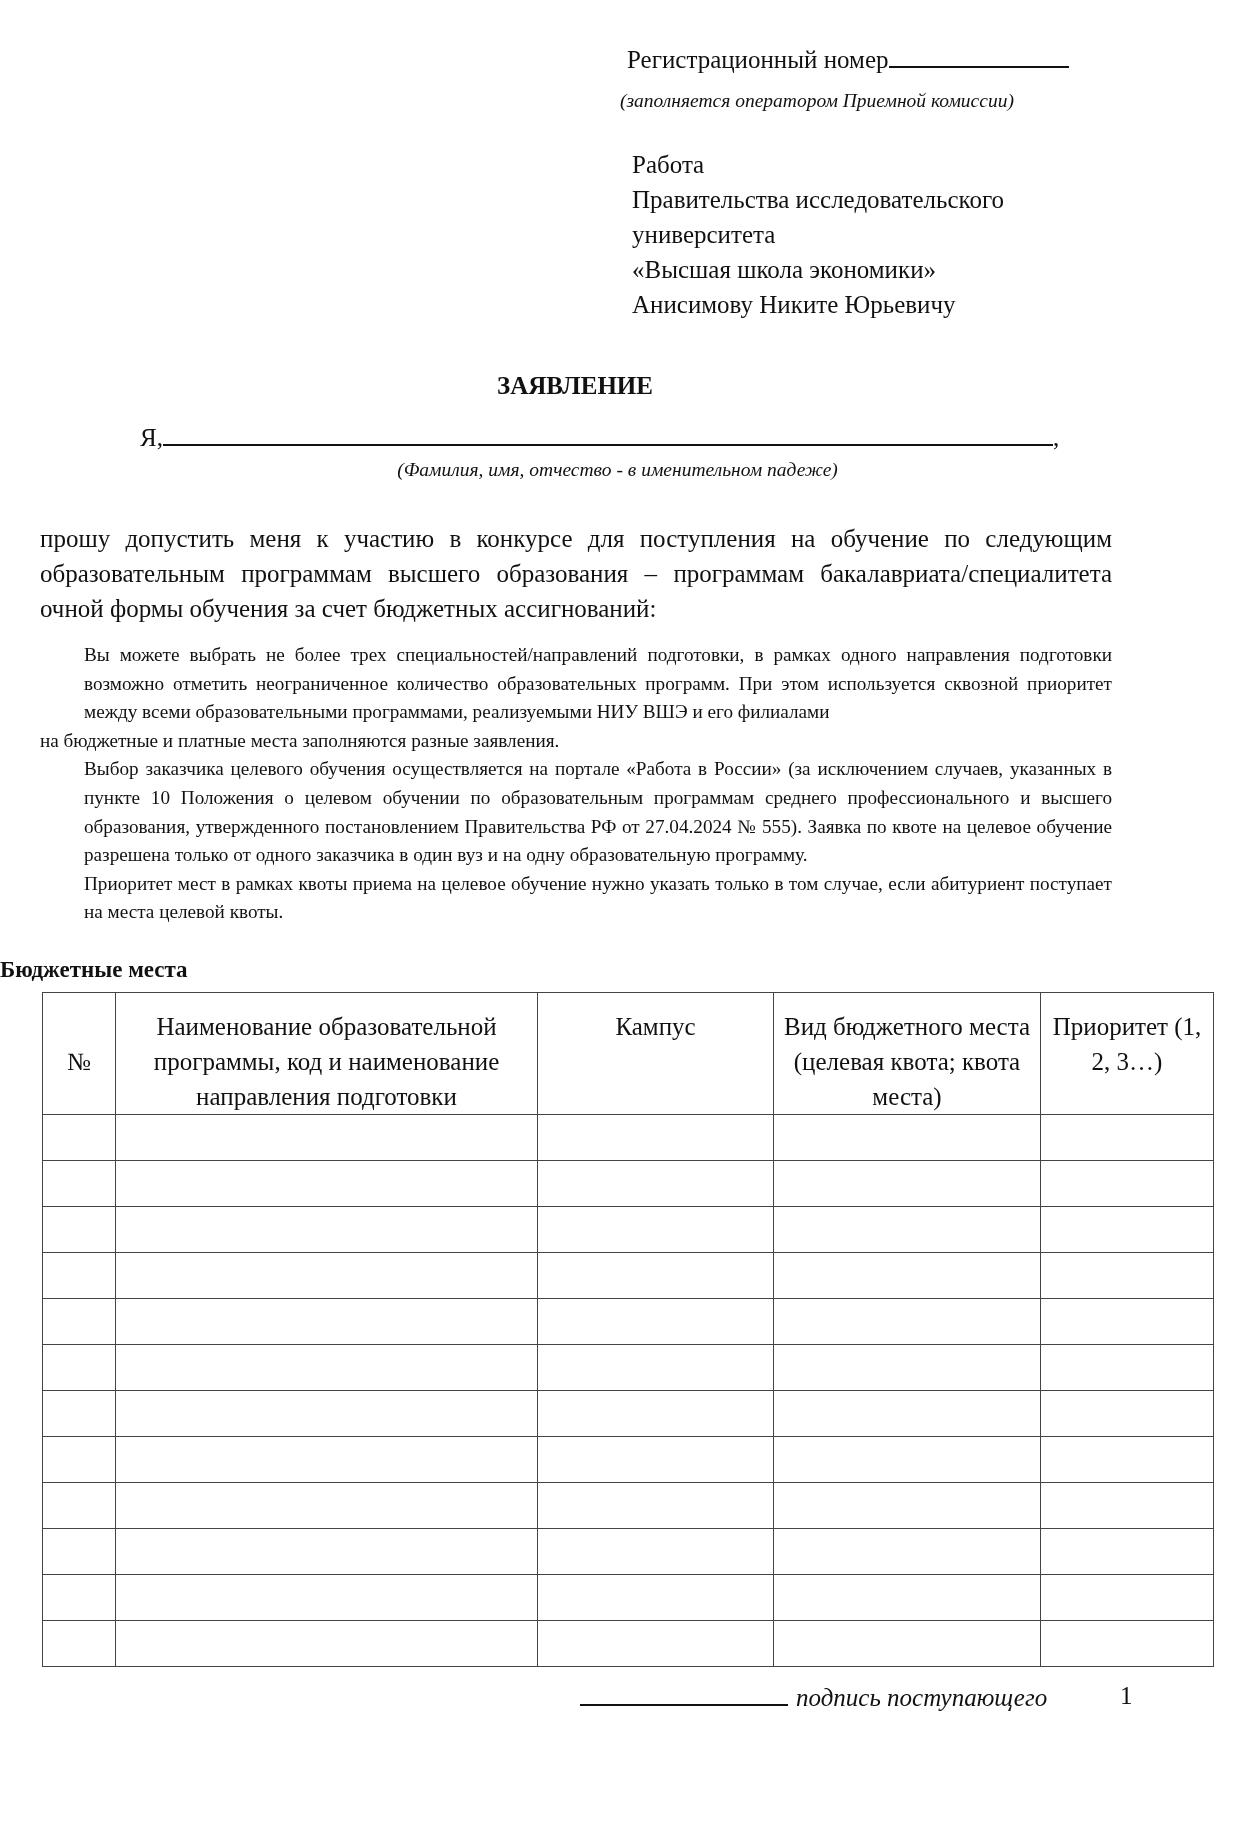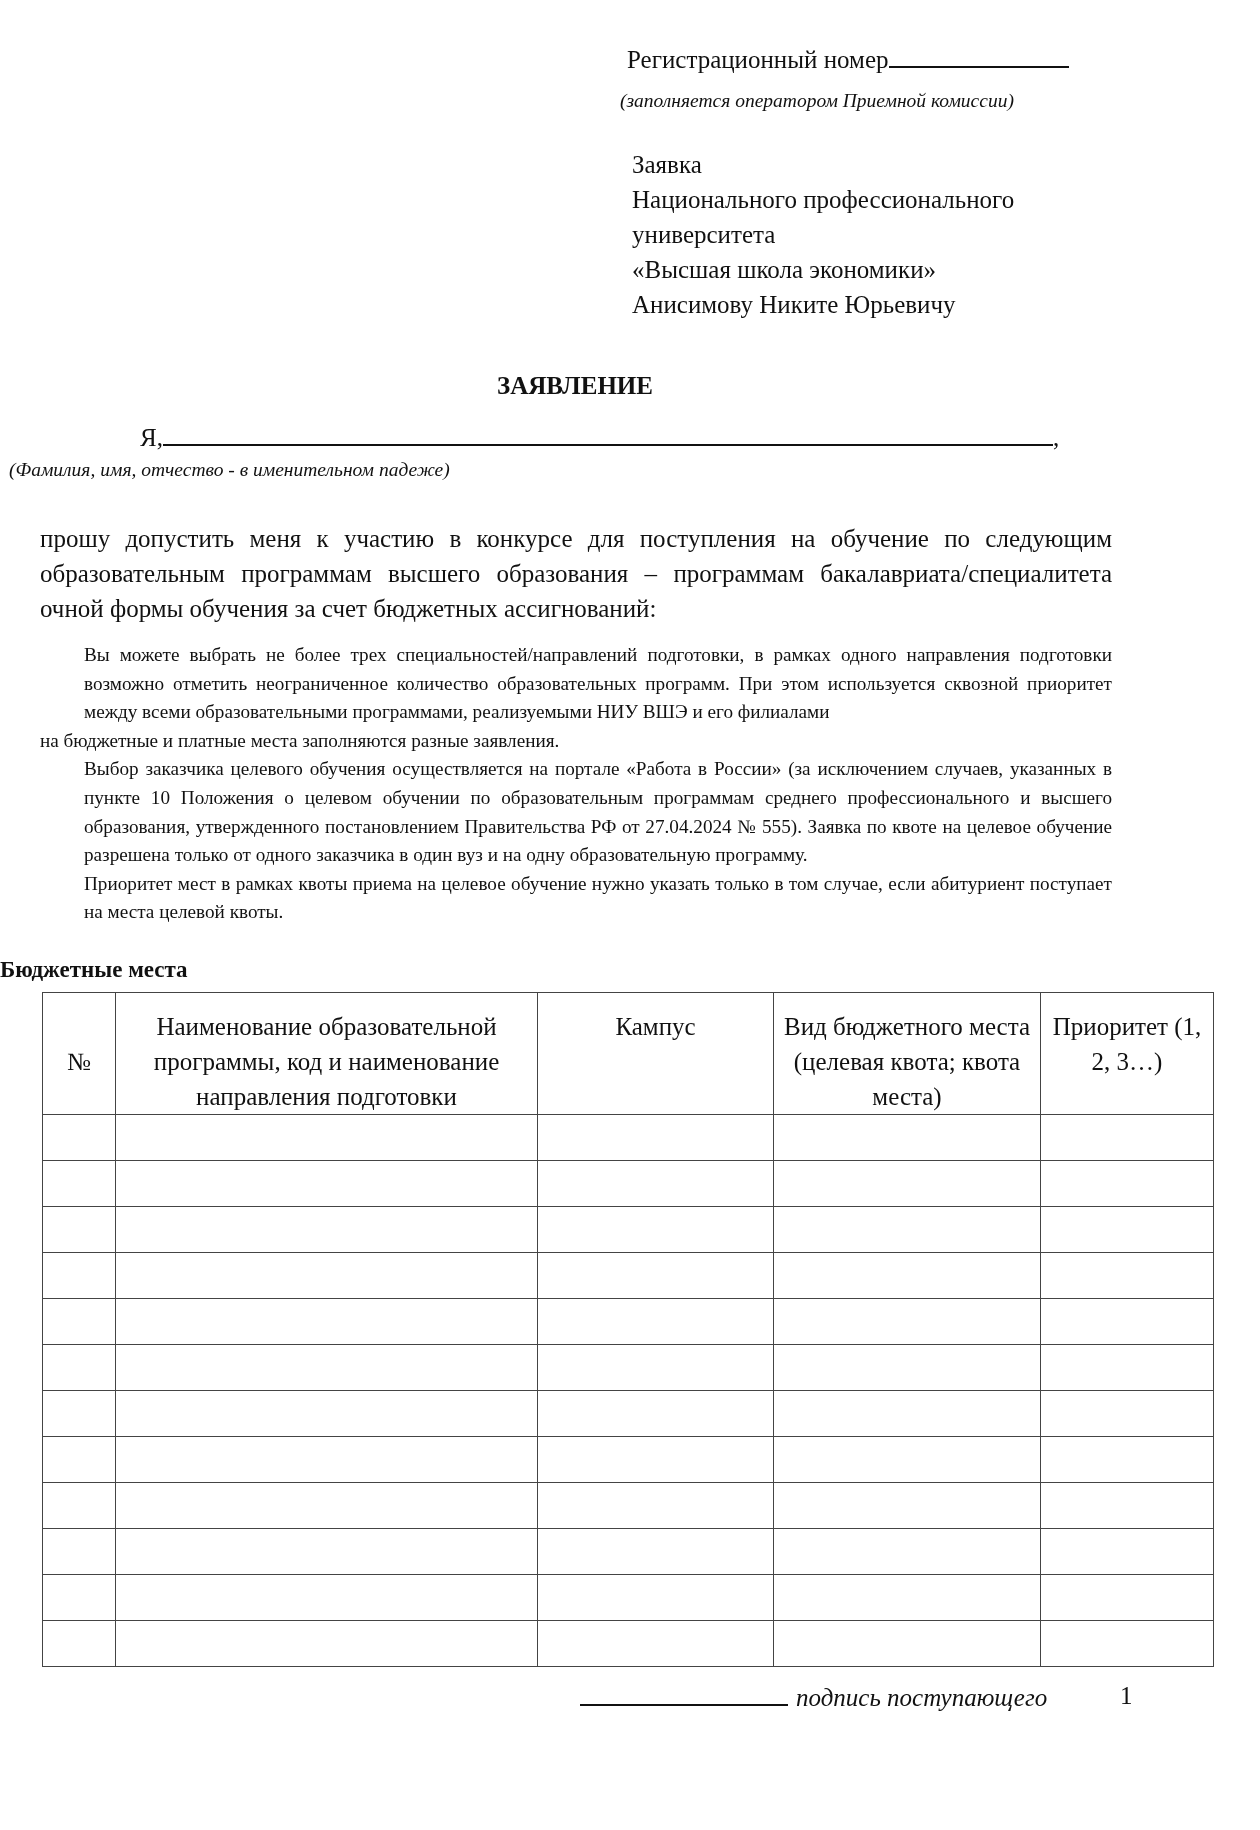--- a/index.html
+++ b/index.html
@@ -9,21 +9,21 @@
   }
   .abs { position: absolute; }
   .reg { left: 627px; top: 44px; font-size: 25px; white-space: nowrap; }
   .reg .line { display: inline-block; width: 180px; border-bottom: 2px solid #111; height: 22px; vertical-align: baseline; }
   .reg-note { left: 620px; top: 90px; font-size: 19.5px; font-style: italic; white-space: nowrap; }
   .addressee { left: 632px; top: 147px; font-size: 25px; line-height: 35px; }
   .addressee div { white-space: nowrap; }
   .title { left: 0; width: 1150px; top: 372px; text-align: center; font-size: 25px; font-weight: bold; }
   .ya { left: 140px; top: 422px; font-size: 25px; white-space: nowrap; }
   .ya .fill { display: inline-block; width: 890px; border-bottom: 2px solid #111; height: 22px; }
-  .fio-note { left: 0; width: 1235px; top: 459px; font-size: 19.5px; font-style: italic; padding-left: 9px; }
+  .fio-note { left: 0; width: 1235px; top: 459px; text-align: center; font-size: 19.5px; font-style: italic; }
   .request { left: 40px; width: 1072px; top: 521px; font-size: 25px; line-height: 35px; text-align: justify; }
   .info { left: 40px; width: 1072px; top: 641px; font-size: 19.2px; line-height: 28.6px; text-align: justify; }
   .info p { margin: 0; }
   .info p.last-left { text-align-last: left; margin-left: 44px; }
   .table-title { left: 0; width: 1155px; top: 957px; text-align: left; font-size: 23px; font-weight: bold; }
   table.budget {
     position: absolute; left: 42px; top: 992px; width: 1171px;
     border-collapse: collapse; table-layout: fixed;
   }
   table.budget th, table.budget td { border: 1.6px solid #444; padding: 0; }
@@ -40,22 +40,22 @@
 </style>
 </head>
 <body>
 
 <div class="abs reg">
   <span>Регистрационный номер</span><span class="line"></span>
 </div>
 <div class="abs reg-note">(заполняется оператором Приемной комиссии)</div>
 
 <div class="abs addressee">
-  <div>Заявка</div>
-  <div>Национального профессионального</div>
+  <div>Работа</div>
+  <div>Правительства исследовательского</div>
   <div>университета</div>
   <div>«Высшая школа экономики»</div>
   <div>Анисимову Никите Юрьевичу</div>
 </div>
 
 <div class="abs title">ЗАЯВЛЕНИЕ</div>
 
 <div class="abs ya">
   <span>Я,</span><span class="fill"></span><span>,</span>
 </div>

